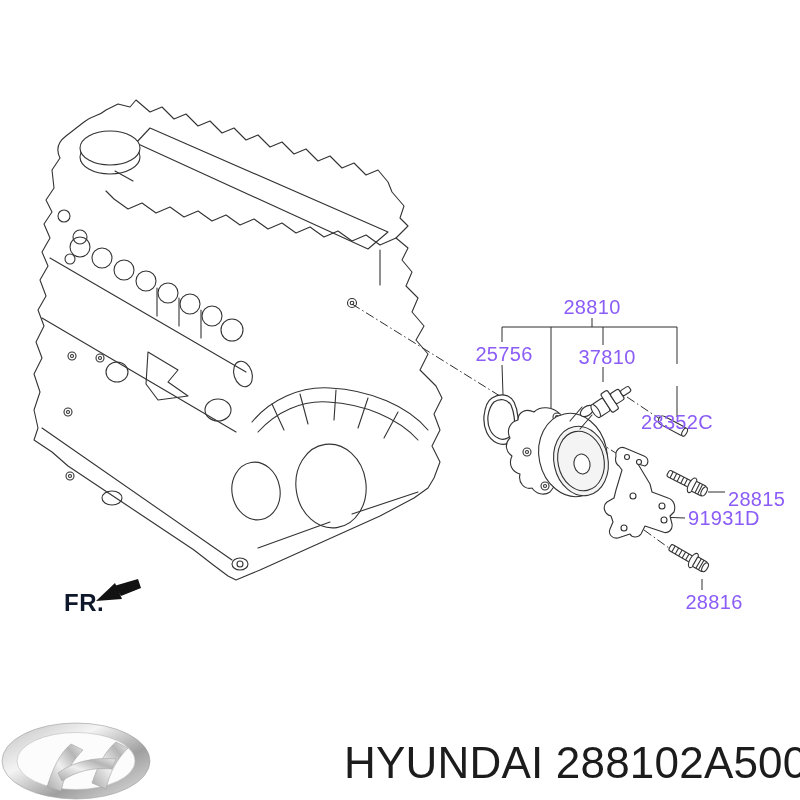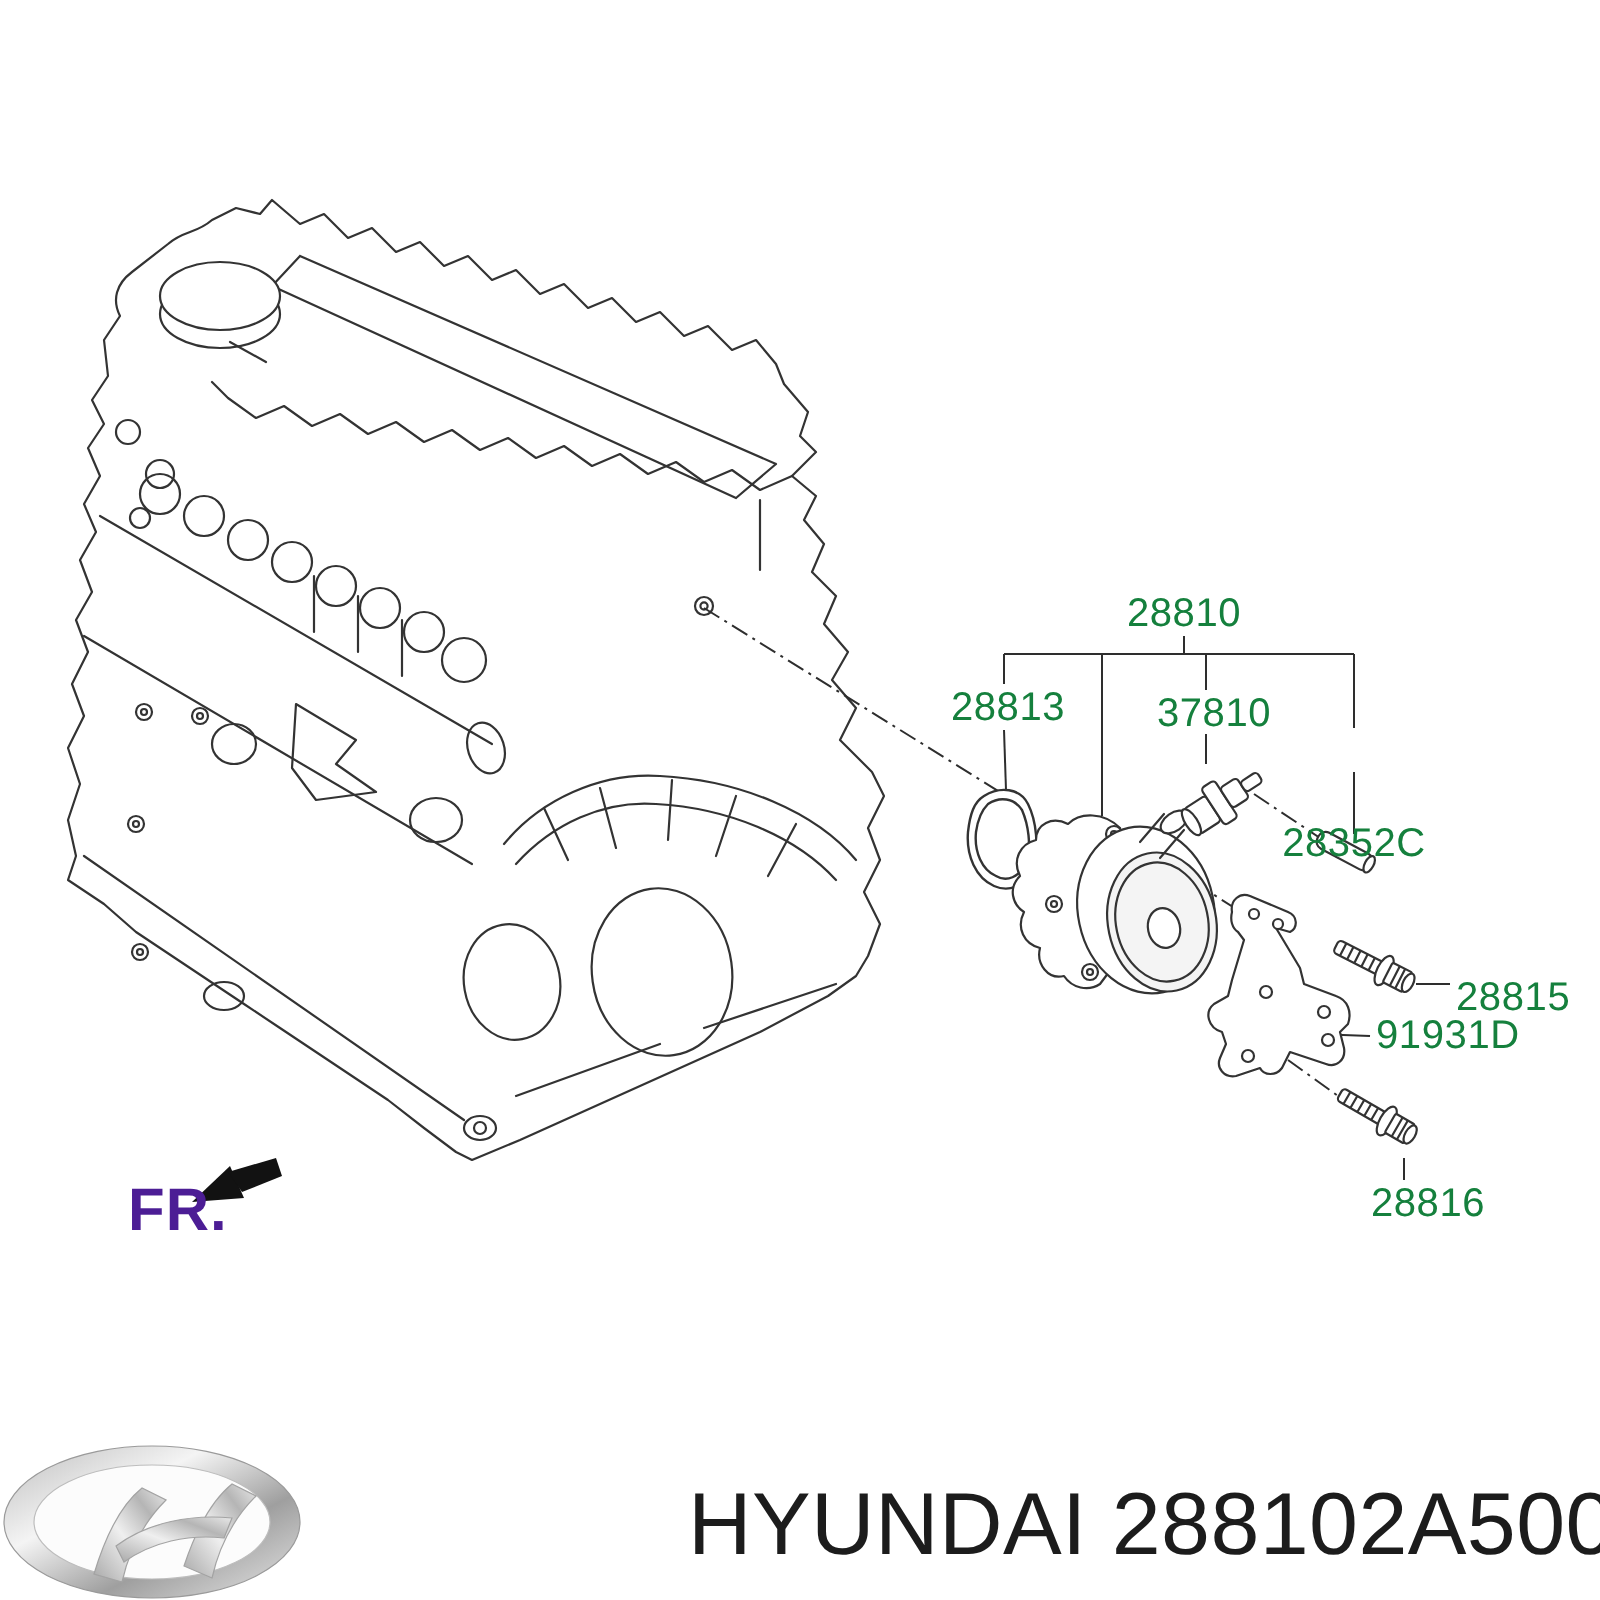--- a/index.html
+++ b/index.html
@@ -6,29 +6,29 @@
   body{
     width:800px;height:800px;position:relative;overflow:hidden;
     background:#ffffff;
     font-family:"Liberation Sans", sans-serif;
   }
   .stage{position:absolute;inset:0;}
   svg{position:absolute;left:0;top:0;}
   .callout{
     position:absolute;
     font-size:20px;
-    color:#15803d;
+    color:#8b5cf6;
     letter-spacing:0.3px;
     white-space:nowrap;
   }
   .callout.centered{transform:translateX(-50%);}
   .fr-label{
     position:absolute;
     left:64px;top:589px;
-    font-size:30px;font-weight:bold;color:#4c1d95;
+    font-size:24px;font-weight:bold;color:#0f172a;
     letter-spacing:0.5px;
   }
   .footer-caption{
     position:absolute;
     left:344px;top:738px;
     font-size:44px;color:#1c1c1c;
     letter-spacing:0.2px;
     white-space:nowrap;
   }
 </style>
@@ -225,21 +225,21 @@
     <g>
       <ellipse cx="76" cy="761" rx="74" ry="38" fill="url(#ringGrad)" stroke="#9a9a9a" stroke-width="0.6"></ellipse>
       <ellipse cx="76" cy="761" rx="59" ry="28.5" fill="#fcfcfc" stroke="#bdbdbd" stroke-width="0.6"></ellipse>
       <path d="M47,787 C53,767 61,752 71,744 L83,750 C73,760 65,773 61,791 Z" fill="url(#hGrad)" stroke="#a3a3a3" stroke-width="0.6"></path>
       <path d="M92,783 C98,765 106,750 116,742 L128,748 C118,758 110,771 106,789 Z" fill="url(#hGrad)" stroke="#a3a3a3" stroke-width="0.6"></path>
       <path d="M58,773 C74,761 96,757 116,759 L112,769 C94,767 76,771 62,781 Z" fill="url(#hGrad)" stroke="#a3a3a3" stroke-width="0.6"></path>
     </g>
   </svg>
 
   <div class="callout centered" style="left:592px;top:296px;">28810</div>
-  <div class="callout centered" style="left:504px;top:343px;">28813</div>
+  <div class="callout centered" style="left:504px;top:343px;">25756</div>
   <div class="callout centered" style="left:607px;top:346px;">37810</div>
   <div class="callout centered" style="left:677px;top:364px;margin-top:47px;">28352C</div>
   <div class="callout" style="left:728px;top:488px;">28815</div>
   <div class="callout" style="left:688px;top:507px;text-align:right;">91931D</div>
   <div class="callout centered" style="left:714px;top:591px;text-align:right;">28816</div>
 
   <div class="fr-label">FR.</div>
 
   <div class="footer-caption">
     <span>HYUNDAI</span>

